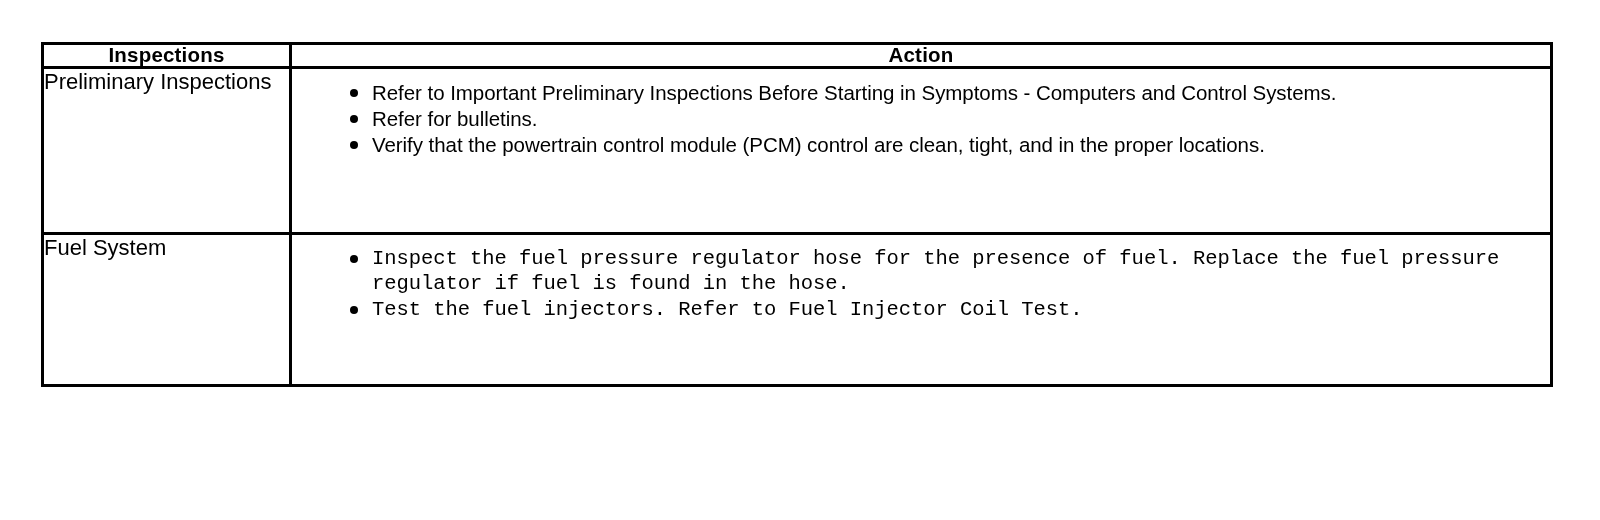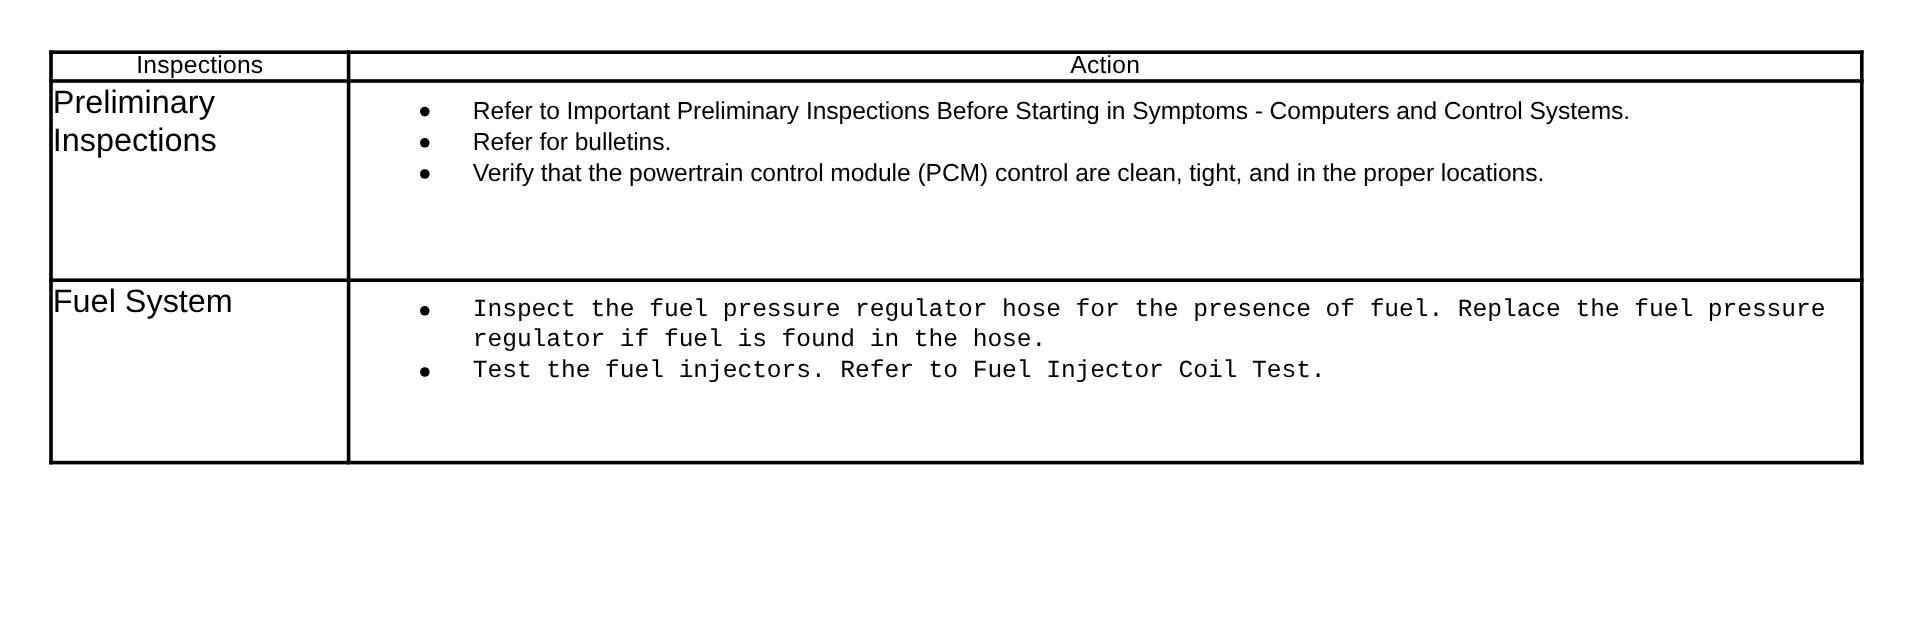--- a/index.html
+++ b/index.html
@@ -36,21 +36,21 @@
   .diag-table th {
     border: 3px solid #000000;
     vertical-align: top;
     background: #ffffff;
     padding: 0;
   }
 
   
   .hdr-cell {
     text-align: center;
-    font-weight: normal;
+    font-weight: bold;
     font-size: 20.5px;
     line-height: 1;
     padding: 8px 4px 9px 4px;
     letter-spacing: 0.2px;
   }
 
   
   .def-cell {
     padding: 5px 8px 7px 8px;
   }
@@ -58,36 +58,36 @@
     font-size: 20.5px;
     line-height: 1.22;
     letter-spacing: -0.05px;
   }
 
   
   .label-cell {
     padding: 7px 6px 6px 8px;
   }
   .label-text {
-    font-size: 27px;
+    font-size: 22px;
     line-height: 1.22;
   }
 
   .action-cell {
     padding: 0;
   }
 
   ul.bullets {
     list-style: none;
     margin: 0;
     padding: 11px 14px 0 0;
   }
   ul.bullets li {
     position: relative;
-    padding-left: 102px;
+    padding-left: 80px;
     margin: 0 0 1px 0;
     font-size: 20.5px;
     line-height: 1.24;
     letter-spacing: -0.05px;
   }
   ul.bullets li .dot {
     position: absolute;
     left: 58px;
     top: 9px;
     width: 8px;

